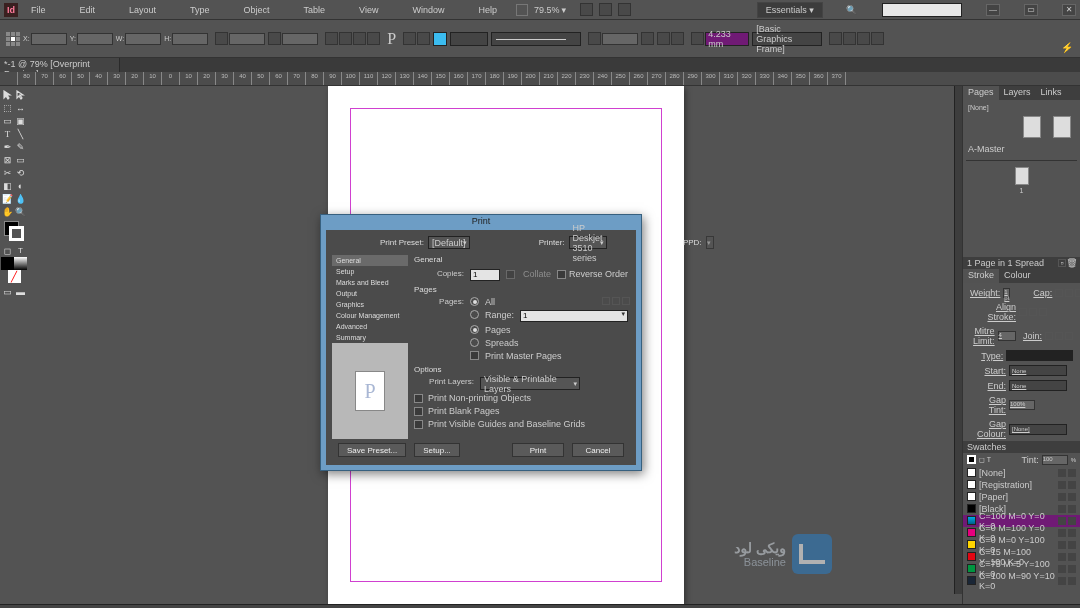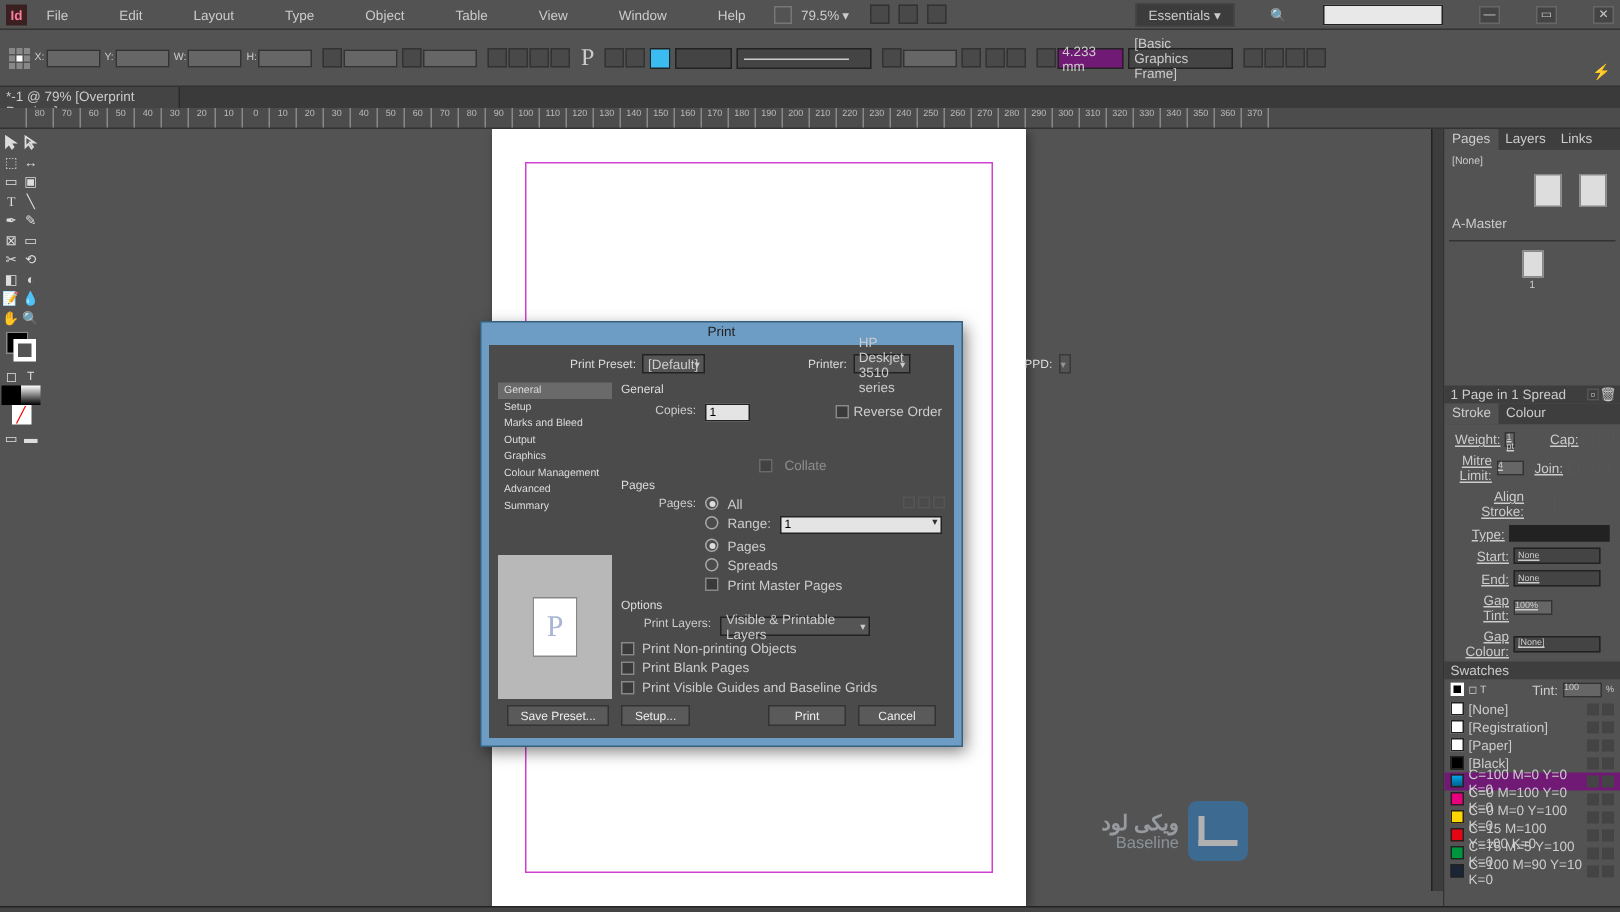--- a/index.html
+++ b/index.html
@@ -410,31 +410,31 @@
           <span style="width:36px;text-align:right;">Weight:</span>
           <div class="mini-input">1 pt</div>
           <span style="margin-left:20px;">Cap:</span>
           <span class="pgicons">
             <span></span>
             <span></span>
             <span></span>
           </span>
         </div>
       <div class="field-row">
+          <span style="width:46px;text-align:right;">Align Stroke:</span>
+          <span class="pgicons">
+            <span></span>
+            <span></span>
+            <span></span>
+          </span>
+        </div>
+      <div class="field-row">
           <span style="width:36px;text-align:right;">Mitre Limit:</span>
           <div class="mini-input">4</div>
           <span style="margin-left:4px;">Join:</span>
-          <span class="pgicons">
-            <span></span>
-            <span></span>
-            <span></span>
-          </span>
-        </div>
-      <div class="field-row">
-          <span style="width:46px;text-align:right;">Align Stroke:</span>
           <span class="pgicons">
             <span></span>
             <span></span>
             <span></span>
           </span>
         </div>
       <div class="field-row">
           <span style="width:36px;text-align:right;">Type:</span>
           <div class="mini-dd" style="width:72px;background:#222;"></div>
         </div>
@@ -595,21 +595,21 @@
           </div>
         <div class="dlg-preview">
           <div class="dlg-preview-pg">P</div>
         </div>
       </div>
       <div class="dlg-main">
         <div class="dlg-sec-title">General</div>
         <div class="dlg-field-row">
           <div class="dlg-flabel">Copies:</div>
           <div class="dlg-num">1</div>
-          <span style="opacity:.5;display:flex;align-items:center;gap:8px;margin-top:36px;">
+          <span style="opacity:.5;display:flex;align-items:center;gap:8px;">
               <div class="dlg-check"></div>
               <span>Collate</span>
             </span>
           <span style="display:flex;align-items:center;gap:3px;">
               <div class="dlg-check"></div>
               <span>Reverse Order</span>
             </span>
         </div>
         <div class="dlg-sub">Pages</div>
         <div class="dlg-field-row">

